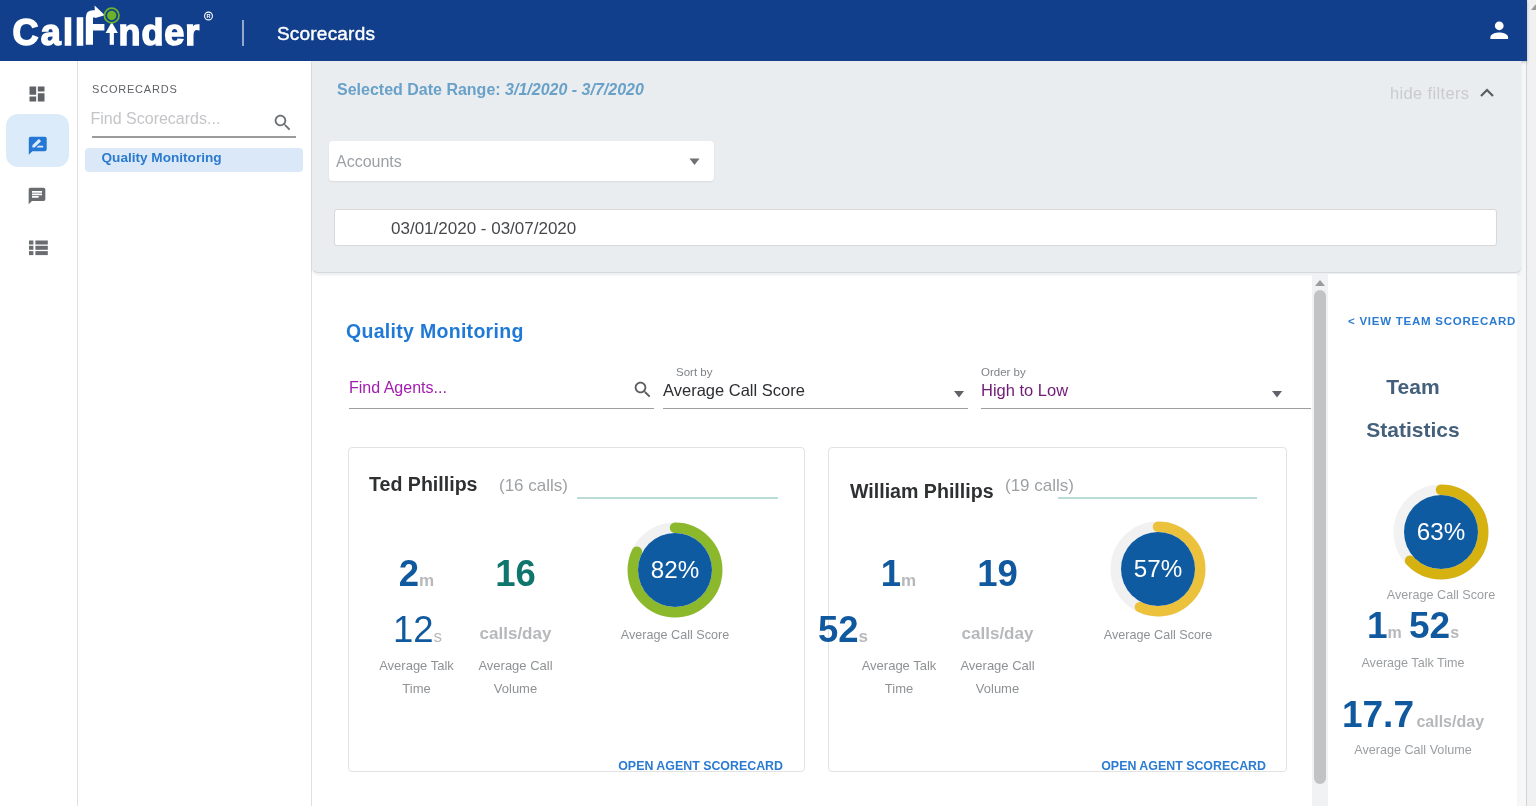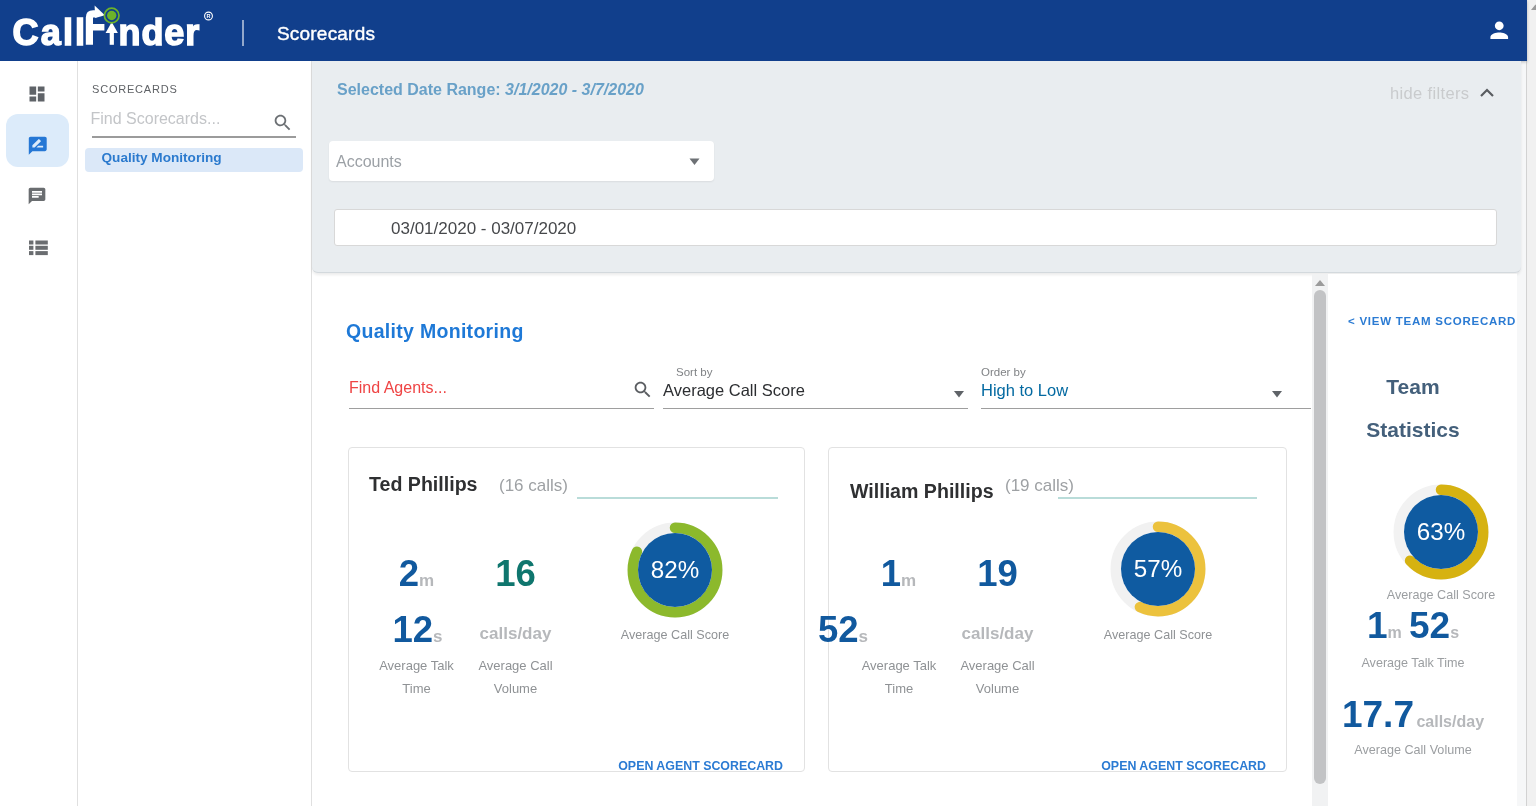--- a/index.html
+++ b/index.html
@@ -88,44 +88,44 @@
 </svg>
 <div class="abs" style="left:329px;top:141px;width:385px;height:40px;background:#fff;border-radius:4px;box-shadow:0 1px 2px rgba(0,0,0,0.07);"></div>
 <div class="abs" style="left:336px;top:153px;font-size:16px;color:#9ca1a6;">Accounts</div>
 <svg class="abs" style="left:689px;top:158px;" width="11" height="8" viewBox="0 0 11 8">
   <polygon points="0.5,0.5 10.5,0.5 5.5,7" fill="#6d7175"></polygon>
 </svg>
 <div class="abs" style="left:334px;top:209px;width:1163px;height:37px;background:#fff;border:1px solid #d8d8d8;border-radius:3px;box-sizing:border-box;"></div>
 <div class="abs" style="left:347px;top:219px;font-size:17px;color:#46484b;margin-left:44px;">03/01/2020 - 03/07/2020</div>
 
 <div class="abs" style="left:346px;top:319.9px;font-size:19.5px;font-weight:bold;letter-spacing:0.3px;color:#1e79d7;">Quality Monitoring</div>
-<div class="abs" style="left:349px;top:379.3px;font-size:16px;color:#ef4444;">Find Agents...</div>
+<div class="abs" style="left:349px;top:379.3px;font-size:16px;color:#a21caf;">Find Agents...</div>
 <svg class="abs" style="left:631.7px;top:379.4px;" width="21.5" height="21.5" viewBox="0 0 24 24">
   <path fill="#5a5d61" d="M15.5 14h-.79l-.28-.27C15.41 12.59 16 11.11 16 9.5 16 5.91 13.09 3 9.5 3S3 5.91 3 9.5 5.91 16 9.5 16c1.61 0 3.09-.59 4.23-1.57l.27.28v.79l5 4.99L20.49 19l-4.99-5zm-6 0C7.01 14 5 11.99 5 9.5S7.01 5 9.5 5 14 7.01 14 9.5 11.99 14 9.5 14z"></path>
 </svg>
 <div class="abs" style="left:348.5px;top:407.5px;width:305px;height:1.4px;background:#9e9e9e;"></div>
 <div class="abs" style="left:663px;top:366px;font-size:11.5px;color:#808386;margin-left:13px;">Sort by</div>
 <div class="abs" style="left:663px;top:381.2px;font-size:16.5px;color:#2c2e31;">Average Call Score</div>
 <svg class="abs" style="left:953px;top:389.5px;" width="12" height="8" viewBox="0 0 12 8">
   <polygon points="1,1 11,1 6,7.5" fill="#5f6368"></polygon>
 </svg>
 <div class="abs" style="left:663px;top:407.5px;width:305px;height:1.4px;background:#9e9e9e;"></div>
 <div class="abs" style="left:981px;top:366px;font-size:11.5px;color:#808386;">Order by</div>
-<div class="abs" style="left:981px;top:381.2px;font-size:16.5px;color:#0369a1;">High to Low</div>
+<div class="abs" style="left:981px;top:381.2px;font-size:16.5px;color:#701a75;">High to Low</div>
 <svg class="abs" style="left:1271px;top:389.5px;" width="12" height="8" viewBox="0 0 12 8">
   <polygon points="1,1 11,1 6,7.5" fill="#5f6368"></polygon>
 </svg>
 <div class="abs" style="left:981px;top:407.5px;width:330px;height:1.4px;background:#9e9e9e;"></div>
 
 <div class="abs" style="left:348px;top:447px;width:457px;height:325px;background:#fff;border:1px solid #e2e2e2;border-radius:4px;box-sizing:border-box;"></div>
 <div class="abs" style="left:369px;top:473.3px;font-size:19.6px;font-weight:bold;color:#2f3032;">Ted Phillips</div>
 <div class="abs" style="left:499px;top:475.6px;font-size:17px;color:#9ea1a4;">(16 calls)</div>
 <div class="abs" style="left:577px;top:497.3px;width:201px;height:1.3px;background:#b9dcd9;"></div>
 <div class="abs" style="left:336px;top:552.9px;width:161px;text-align:center;font-size:36.5px;font-weight:bold;color:#11599e;">2<span style="font-size:17px;color:#b6b8bb;">m</span></div>
-<div class="abs" style="left:336px;top:608.5px;width:163px;text-align:center;font-size:36.5px;font-weight:bold;color:#11599e;">12<span style="font-size:17px;color:#b6b8bb;">s</span></div>
+<div class="abs" style="left:336px;top:608.5px;width:163px;text-align:center;font-size:36.5px;font-weight:normal;color:#11599e;">12<span style="font-size:17px;color:#b6b8bb;">s</span></div>
 <div class="abs" style="left:374.5px;top:655.2px;width:84px;text-align:center;font-size:13px;color:#8f9295;line-height:22.5px;">Average Talk Time</div>
 <div class="abs" style="left:435px;top:552.9px;width:161px;text-align:center;font-size:36.5px;font-weight:bold;color:#0f766e;">16</div>
 <div class="abs" style="left:435px;top:624px;width:161px;text-align:center;font-size:17px;font-weight:bold;color:#b6b8bb;">calls/day</div>
 <div class="abs" style="left:473.5px;top:655.2px;width:84px;text-align:center;font-size:13px;color:#8f9295;line-height:22.5px;">Average Call Volume</div>
 <svg class="abs" style="left:627px;top:521.5px;" width="96" height="96" viewBox="0 0 96 96">
   <circle cx="48" cy="48" r="42.2" fill="none" stroke="#f1f1f1" stroke-width="10.5"></circle>
   <circle cx="48" cy="48" r="42.2" fill="none" stroke="#8cb92c" stroke-width="10.5" stroke-linecap="round" stroke-dasharray="217.4 265.2" transform="rotate(-90 48 48)"></circle>
   <circle cx="48" cy="48" r="37" fill="#0f5ba1"></circle>
   <text x="48" y="56.2" text-anchor="middle" font-family="Liberation Sans, sans-serif" font-size="24.2" fill="#ffffff">82%</text>
 </svg>

